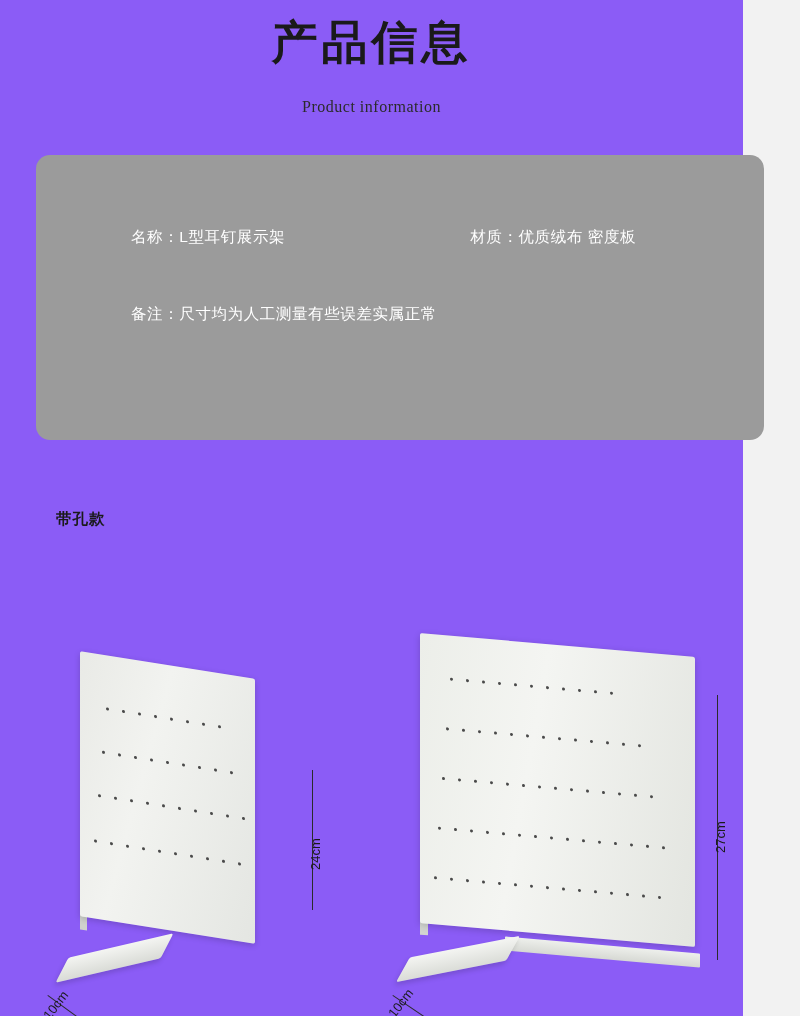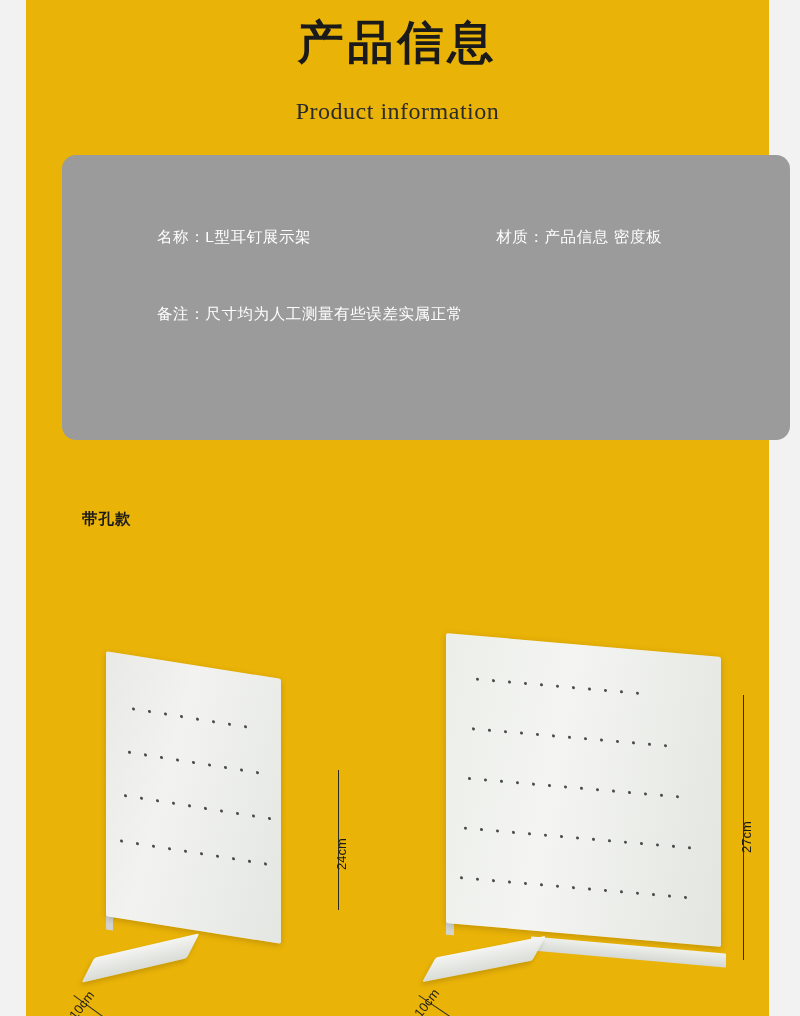--- a/index.html
+++ b/index.html
@@ -6,22 +6,21 @@
   html, body {
     margin: 0; padding: 0;
     width: 800px; height: 1016px;
     background: #f2f2f2;
     font-family: "Liberation Sans", sans-serif;
     overflow: hidden;
   }
   .page {
     position: relative;
     width: 743px; height: 1016px;
-    background: #eab308;
-    margin-left: 26px;
+    background: #8b5cf6;
   }
 
   
   .title-wrap {
     position: absolute;
     top: 14px; left: 0; right: 0;
     text-align: center;
   }
   .title-main {
     display: inline-block;
@@ -39,21 +38,21 @@
     bottom: 6px;
     height: 9px;
     background: #f08a4b;
     z-index: -1;
   }
   .title-sub {
     position: absolute;
     top: 98px; left: 0; right: 0;
     text-align: center;
     font-family: "Liberation Serif", serif;
-    font-size: 24px;
+    font-size: 16px;
     color: #2b2b2b;
     letter-spacing: 0.5px;
   }
 
   
   .info-panel {
     position: absolute;
     left: 36px; top: 155px;
     width: 728px; height: 285px;
     background: #9b9b9b;
@@ -206,21 +205,21 @@
       <span class="title-underline"></span>
       <span>产品信息</span>
     </div>
   </div>
   <div class="title-sub">Product information</div>
 
   <div class="info-panel">
     <div class="info-grid">
       <div class="info-row">
         <div class="info-cell left">名称：L型耳钉展示架</div>
-        <div class="info-cell right">材质：产品信息 密度板</div>
+        <div class="info-cell right">材质：优质绒布 密度板</div>
       </div>
       <div class="info-row">
       </div>
       <div class="info-row">
         <div class="info-cell left" style="width:600px">备注：尺寸均为人工测量有些误差实属正常</div>
       </div>
     </div>
   </div>
 
   <div class="section-tag">

